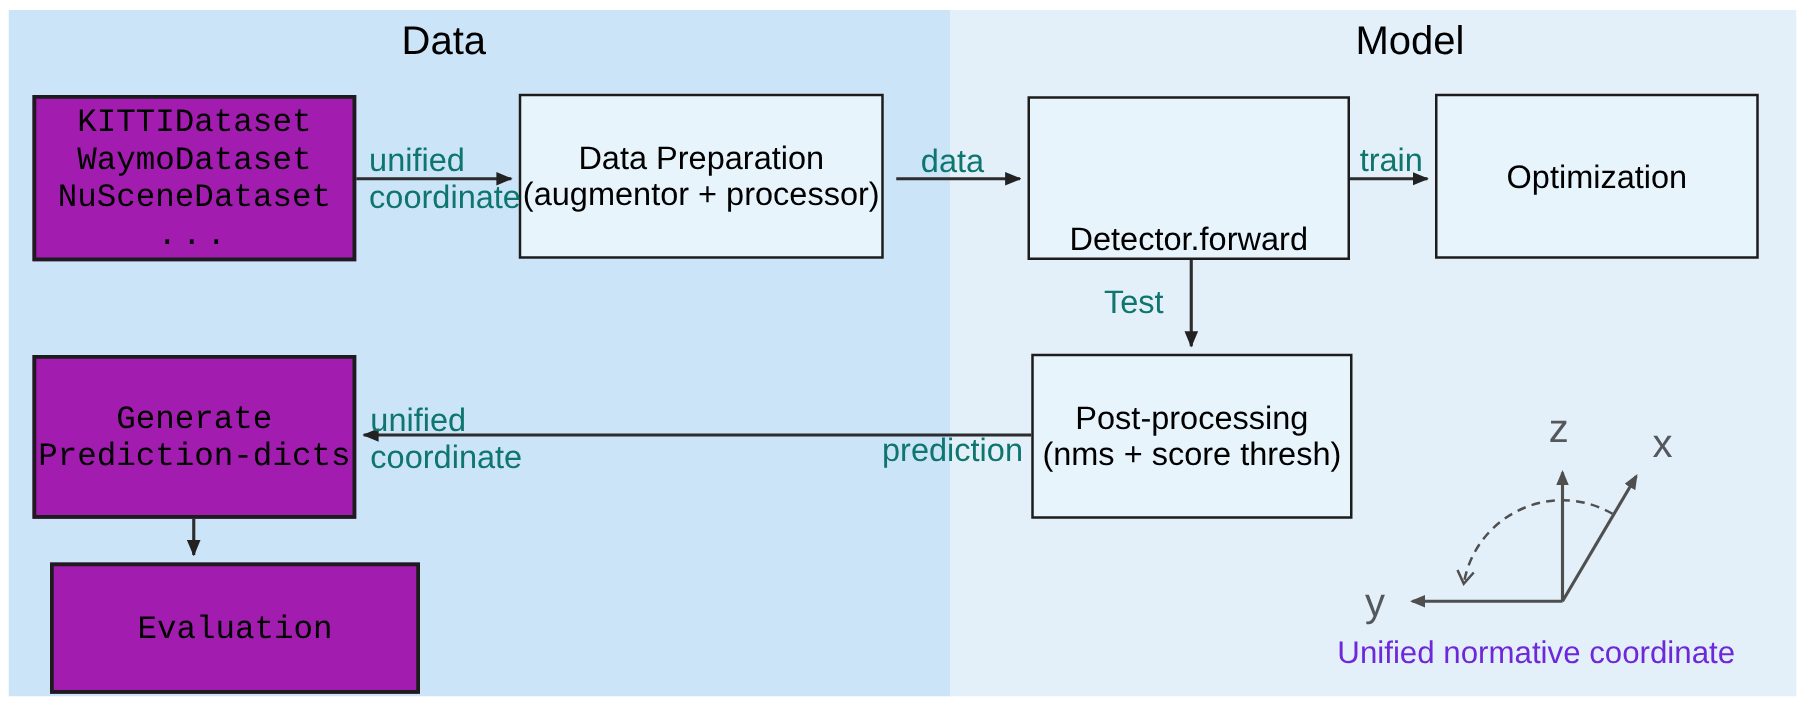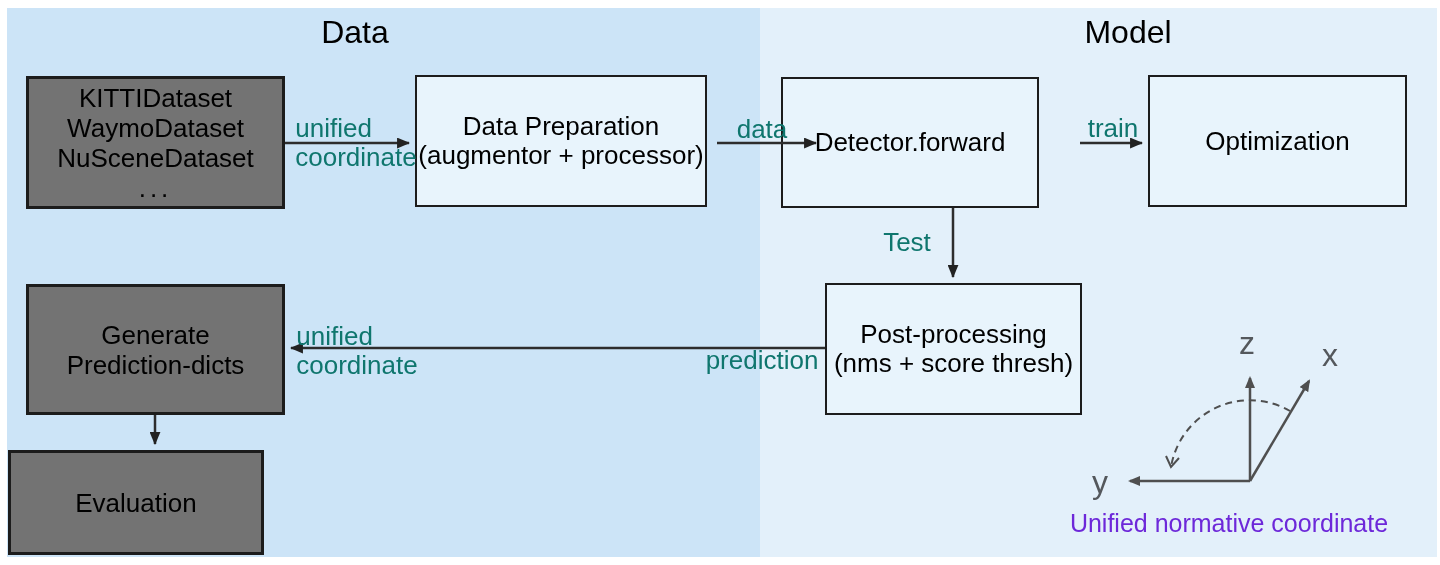--- a/index.html
+++ b/index.html
@@ -9,21 +9,21 @@
   .region{position:absolute;top:8px;height:549px;}
   .region-data{left:7px;width:753px;background:#cce4f7;}
   .region-model{left:760px;width:677px;background:#e3f0fa;}
 
   .region-title{position:absolute;transform:translate(-50%,-50%);font-size:32px;line-height:40px;
     color:#000;white-space:nowrap;z-index:4;}
 
   .node{position:absolute;display:flex;flex-direction:column;align-items:center;justify-content:center;
     text-align:center;font-size:26px;line-height:30px;color:#000;box-sizing:border-box;z-index:2;}
   .node.blue{background:#e8f4fc;border:2px solid #1c1c1c;line-height:29px;}
-  .node.green{background:#737373;border:3px solid #1c1c1c;}
+  .node.green{background:#a21caf;border:3px solid #1c1c1c;font-family:Liberation Mono, monospace;}
   .dots{letter-spacing:4px;}
 
   .overlay{position:absolute;left:0;top:0;z-index:3;pointer-events:none;}
 
   .edge-label{position:absolute;transform:translate(-50%,-50%);font-size:26px;
     line-height:29px;color:#0f766e;white-space:nowrap;z-index:4;}
 
   .axis-label{position:absolute;transform:translate(-50%,-50%);font-size:32px;color:#54585c;z-index:4;}
   .coord-caption{position:absolute;transform:translate(-50%,-50%);font-size:25px;color:#6d28d9;
     white-space:nowrap;z-index:4;}
@@ -44,39 +44,39 @@
     <div>WaymoDataset</div>
     <div>NuSceneDataset</div>
     <div class="dots">...</div>
   </div>
 
   <div class="node blue" style="left:415px;top:75px;width:292px;height:132px;text-align:center;">
     <div>Data Preparation</div>
     <div>(augmentor + processor)</div>
   </div>
 
-  <div class="node blue" style="left:781px;top:77px;width:258px;height:131px;">
+  <div class="node blue" style="left:822px;top:77px;width:258px;height:131px;justify-content:flex-end;">
     <div>Detector.forward</div>
   </div>
 
   <div class="node blue" style="left:1148px;top:75px;width:259px;height:132px;">
     <div>Optimization</div>
   </div>
 
   <div class="node blue" style="left:825px;top:283px;width:257px;height:132px;">
     <div>Post-processing</div>
     <div>(nms + score thresh)</div>
   </div>
 
   <div class="node green" style="left:26px;top:284px;width:259px;height:131px;">
     <div>Generate</div>
     <div>Prediction-dicts</div>
   </div>
 
-  <div class="node green" style="left:8px;top:450px;width:256px;height:105px;">
+  <div class="node green" style="left:40px;top:450px;width:296px;height:105px;">
     <div>Evaluation</div>
   </div>
 
   <svg class="overlay" width="1440" height="565" viewBox="0 0 1440 565">
     <defs>
       <marker id="mA" viewBox="0 0 12 10" markerUnits="userSpaceOnUse" markerWidth="13" markerHeight="11" refX="11" refY="5" orient="auto">
           <path d="M0,0 L12,5 L0,10 Z" fill="#222"></path>
         </marker>
       <marker id="mG" viewBox="0 0 12 10" markerUnits="userSpaceOnUse" markerWidth="12" markerHeight="10" refX="10" refY="5" orient="auto">
           <path d="M0,0 L12,5 L0,10 Z" fill="#4f4f4f"></path>

